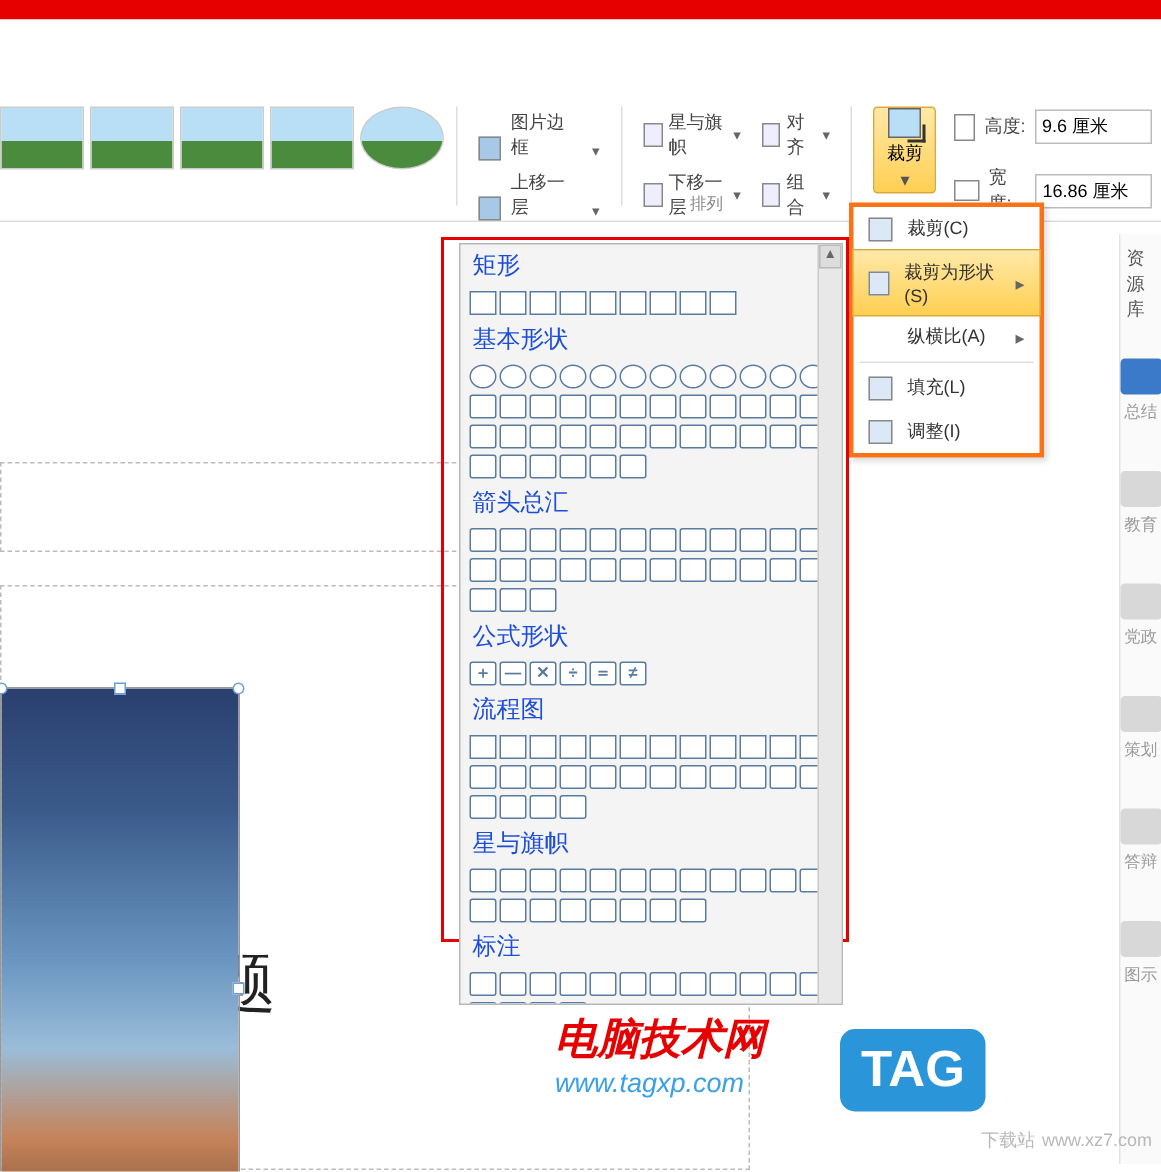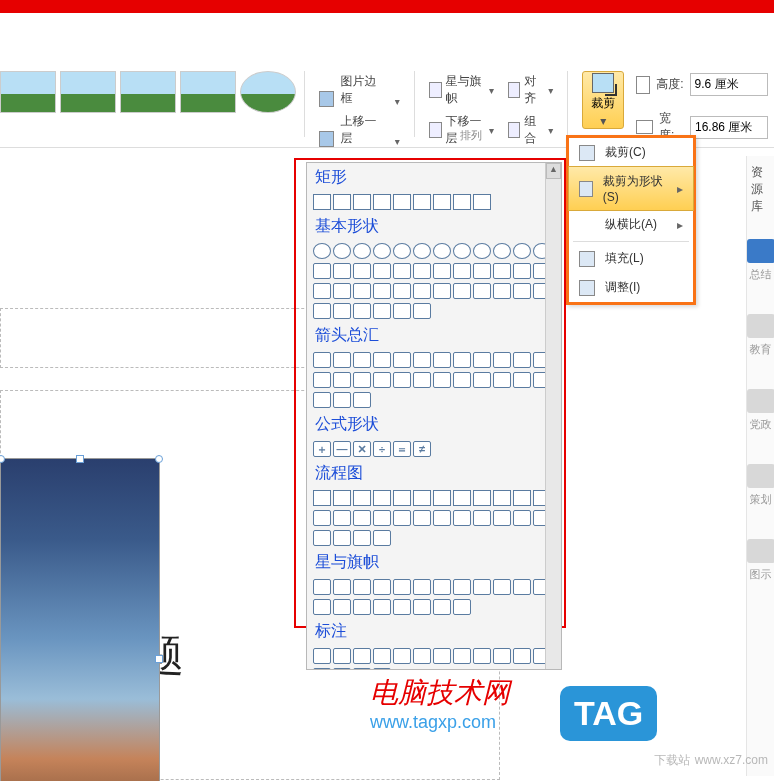--- a/index.html
+++ b/index.html
@@ -13,21 +13,21 @@
 .thumb.oval{border-radius:50%/50%}
 .sepv{width:1px;background:#ddd;margin:58px 8px 10px}
 .picgroup{padding:60px 6px 0;display:flex;flex-direction:column;gap:6px}
 .picrow{display:flex;align-items:flex-end;gap:6px;color:#444}
 .picrow .ic{width:16px;height:16px;background:#a8c8e8;border:1px solid #888}
 .arrgroup{padding:60px 6px 0;display:flex;flex-direction:column;gap:6px;width:140px}
 .arrgroup .arrrow{display:flex;gap:14px}
 .arrgroup .ai{display:flex;align-items:center;gap:4px;color:#444}
 .arrgroup .ai .ic{width:16px;height:16px;border:1px solid #888;background:#eef}
 .croparea{padding:58px 6px 0;display:flex;flex-direction:column;align-items:center}
-.cropbtn{width:42px;height:58px;background:linear-gradient(#ffe9a8,#ffcf52);border:1px solid #d9a93a;border-radius:3px;display:flex;flex-direction:column;align-items:center;justify-content:center;gap:2px}
+.cropbtn{width:42px;height:58px;background:linear-gradient(#ffe9a8,#ffcf52);border:1px solid #d9a93a;border-radius:3px;display:flex;flex-direction:column;align-items:center;gap:2px}
 .cropbtn .cic{width:22px;height:20px;background:#b8dff5;border:1px solid #666;position:relative}
 .cropbtn .cic:after{content:"";position:absolute;right:-4px;bottom:-4px;width:10px;height:10px;border-right:2px solid #333;border-bottom:2px solid #333}
 .cropbtn .arr{color:#555}
 .sizegroup{padding:60px 6px 0;display:flex;flex-direction:column;gap:14px}
 .sizegroup .srow{display:flex;align-items:center;gap:6px}
 .sizegroup .srow .sic{width:18px;height:14px;border:1px solid #888}
 .sizegroup .srow .sic.v{width:14px;height:18px}
 .szlabel{color:#444}
 .szval{border:1px solid #bbb;padding:2px 4px;min-width:78px;background:#fff}
 .grouplabel{position:absolute;bottom:4px;color:#888;font-size:11px}
@@ -55,22 +55,22 @@
 .img .hnd.tl{top:-4px;left:-4px}.img .hnd.tr{top:-4px;right:-4px}
 .img .hnd.tm{top:-4px;left:50%;margin-left:-4px;border-radius:0}
 .img .hnd.mr{right:-4px;top:50%;margin-top:-4px;border-radius:0}
 .rightpane{position:absolute;top:156px;right:0;width:28px;background:#fafafa;border-left:1px solid #e5e5e5;height:620px;z-index:8}
 .rightpane .rtitle{padding:8px 4px;color:#555;font-size:12px;writing-mode:horizontal-tb}
 .rightpane .ritem{display:flex;flex-direction:column;align-items:center;padding:16px 2px;gap:4px}
 .rightpane .ritem .ric{width:28px;height:24px;background:#d8d8d8;border-radius:3px}
 .rightpane .ritem .ric.blue{background:#3a7ac8}
 .rightpane .ritem .rlbl{color:#999;font-size:11px}
 .wm{position:absolute;bottom:48px;left:370px;z-index:30}
-.wm .t1{font-size:28px;font-weight:normal;color:#e60000;font-style:italic}
-.wm .t2{font-size:18px;color:#3aa0e8;}
+.wm .t1{font-size:28px;font-weight:bold;color:#e60000;font-style:italic}
+.wm .t2{font-size:18px;color:#3aa0e8;font-style:italic}
 .tagbadge{position:absolute;bottom:40px;left:560px;background:#2a95d8;color:#fff;font-size:34px;font-weight:bold;padding:8px 14px;border-radius:10px;z-index:31}
 .wm2{position:absolute;bottom:12px;right:6px;color:#b8b8b8;font-size:16px;z-index:30}
 .carrow{font-size:10px;color:#666;margin-left:2px}
 </style>
 </head>
 <body>
 
 <div class="titlebar"></div>
 <div class="winbtns">
   <span>—</span>
@@ -415,20 +415,24 @@
   <div class="ritem">
       <div class="ric"></div>
       <div class="rlbl">党政</div>
     </div>
   <div class="ritem">
       <div class="ric"></div>
       <div class="rlbl">策划</div>
     </div>
   <div class="ritem">
       <div class="ric"></div>
+      <div class="rlbl">答辩</div>
+    </div>
+  <div class="ritem">
+      <div class="ric"></div>
       <div class="rlbl">图示</div>
     </div>
 </div>
 
 <div class="wm">
   <div class="t1">电脑技术网</div>
   <div class="t2">www.tagxp.com</div>
 </div>
 <div class="tagbadge">TAG</div>
 <div class="wm2"><span>下载站</span> <span>www.xz7.com</span></div>

